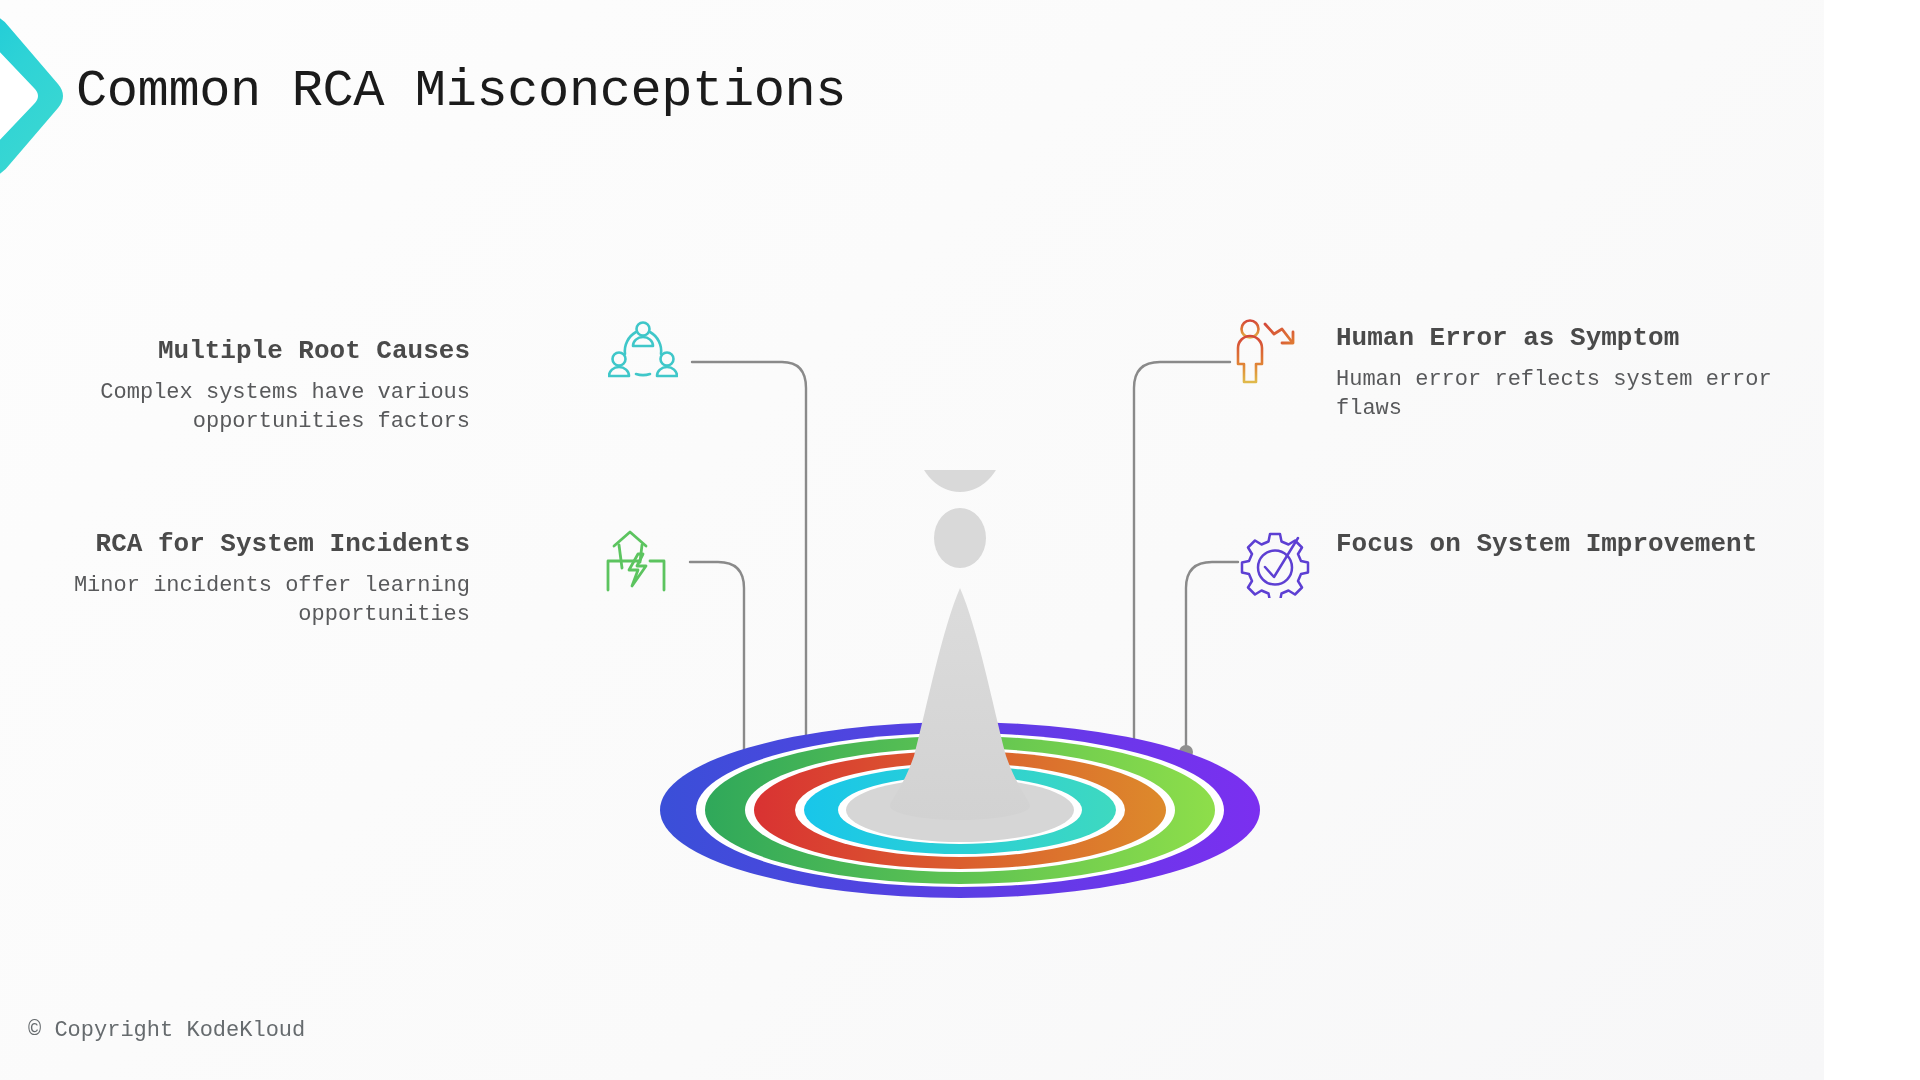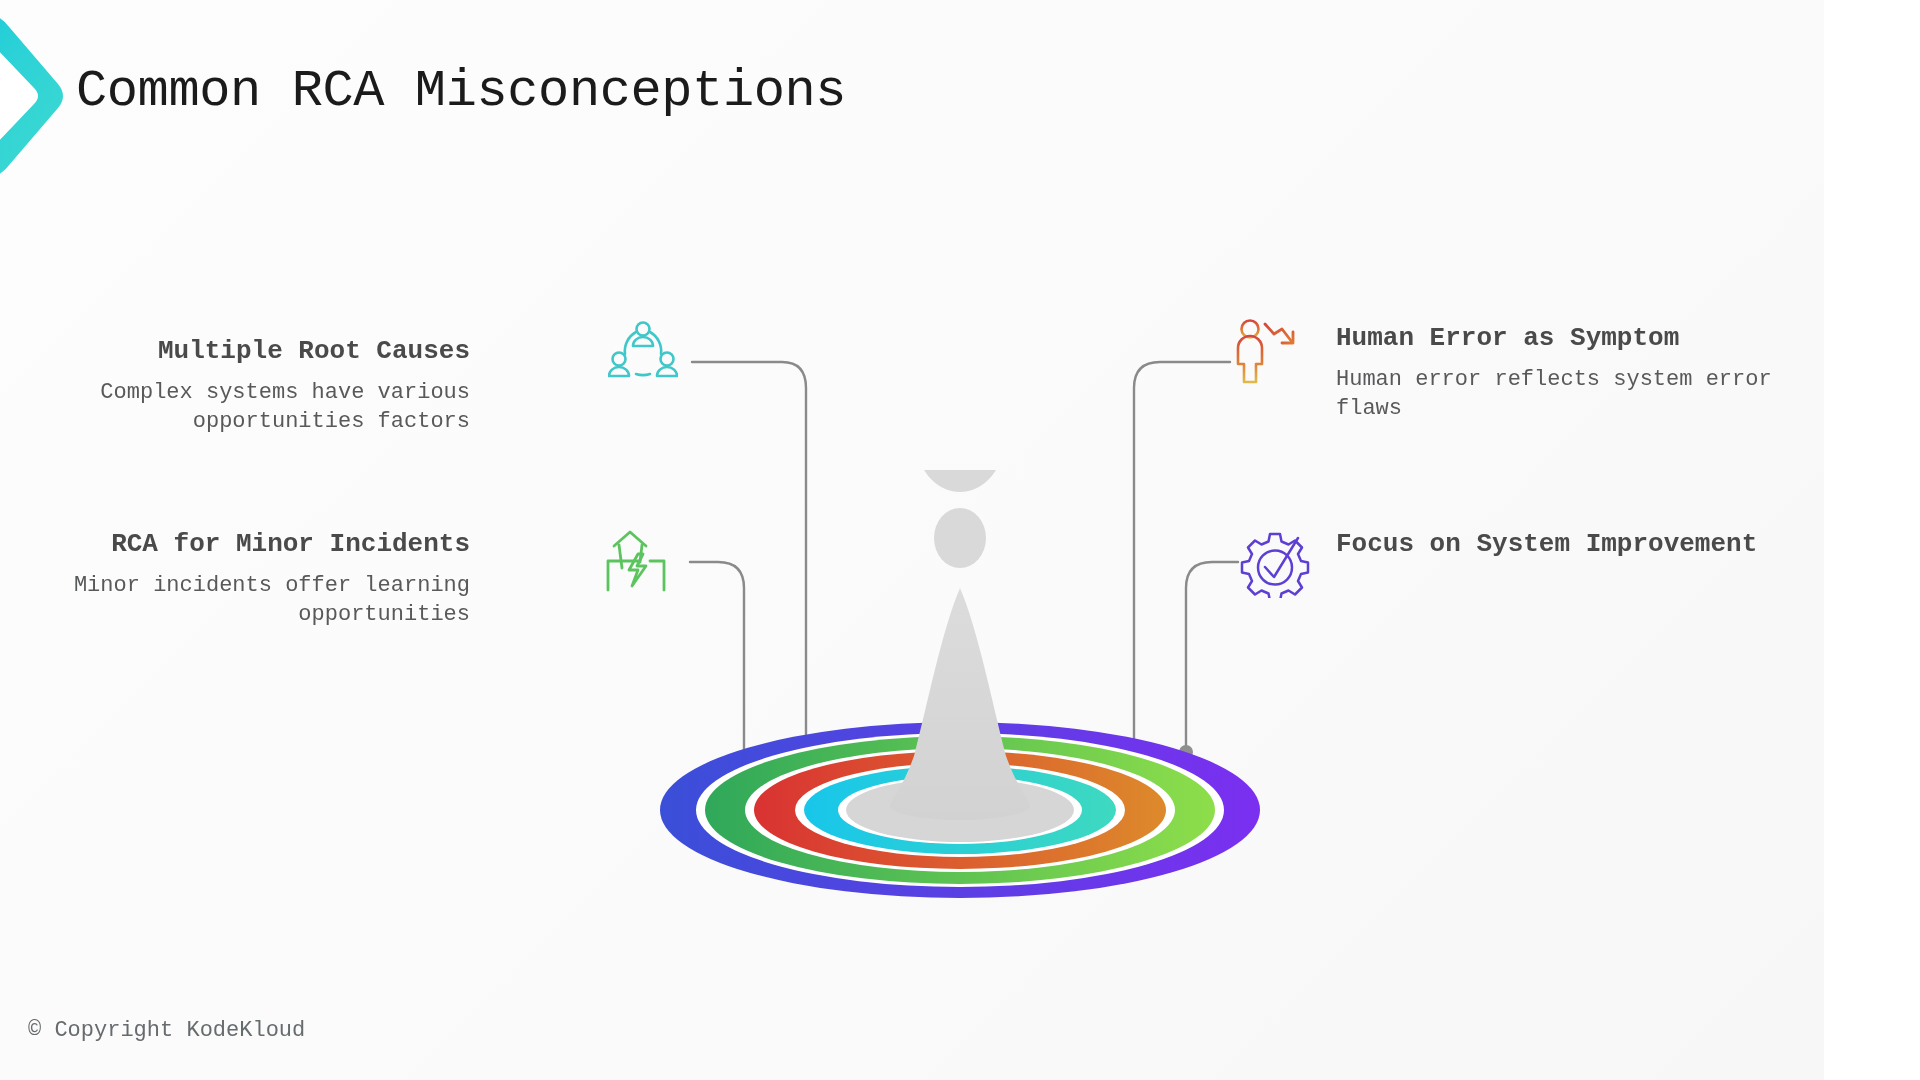--- a/index.html
+++ b/index.html
@@ -267,21 +267,21 @@
       </g>
     </svg>
   </div>
 
   <div class="item left item-1">
     <p class="item-title">Multiple Root Causes</p>
     <p class="item-desc">Complex systems have various opportunities  factors</p>
   </div>
 
   <div class="item left item-2">
-    <p class="item-title">RCA for Minor Incidents</p>
+    <p class="item-title">RCA for System Incidents</p>
     <p class="item-desc">Minor incidents offer learning opportunities</p>
   </div>
 
   <div class="item right item-3">
     <p class="item-title">Human Error as Symptom</p>
     <p class="item-desc">Human error reflects system error flaws</p>
   </div>
 
   <div class="item right item-4">
     <p class="item-title">Focus on System Improvement</p>

